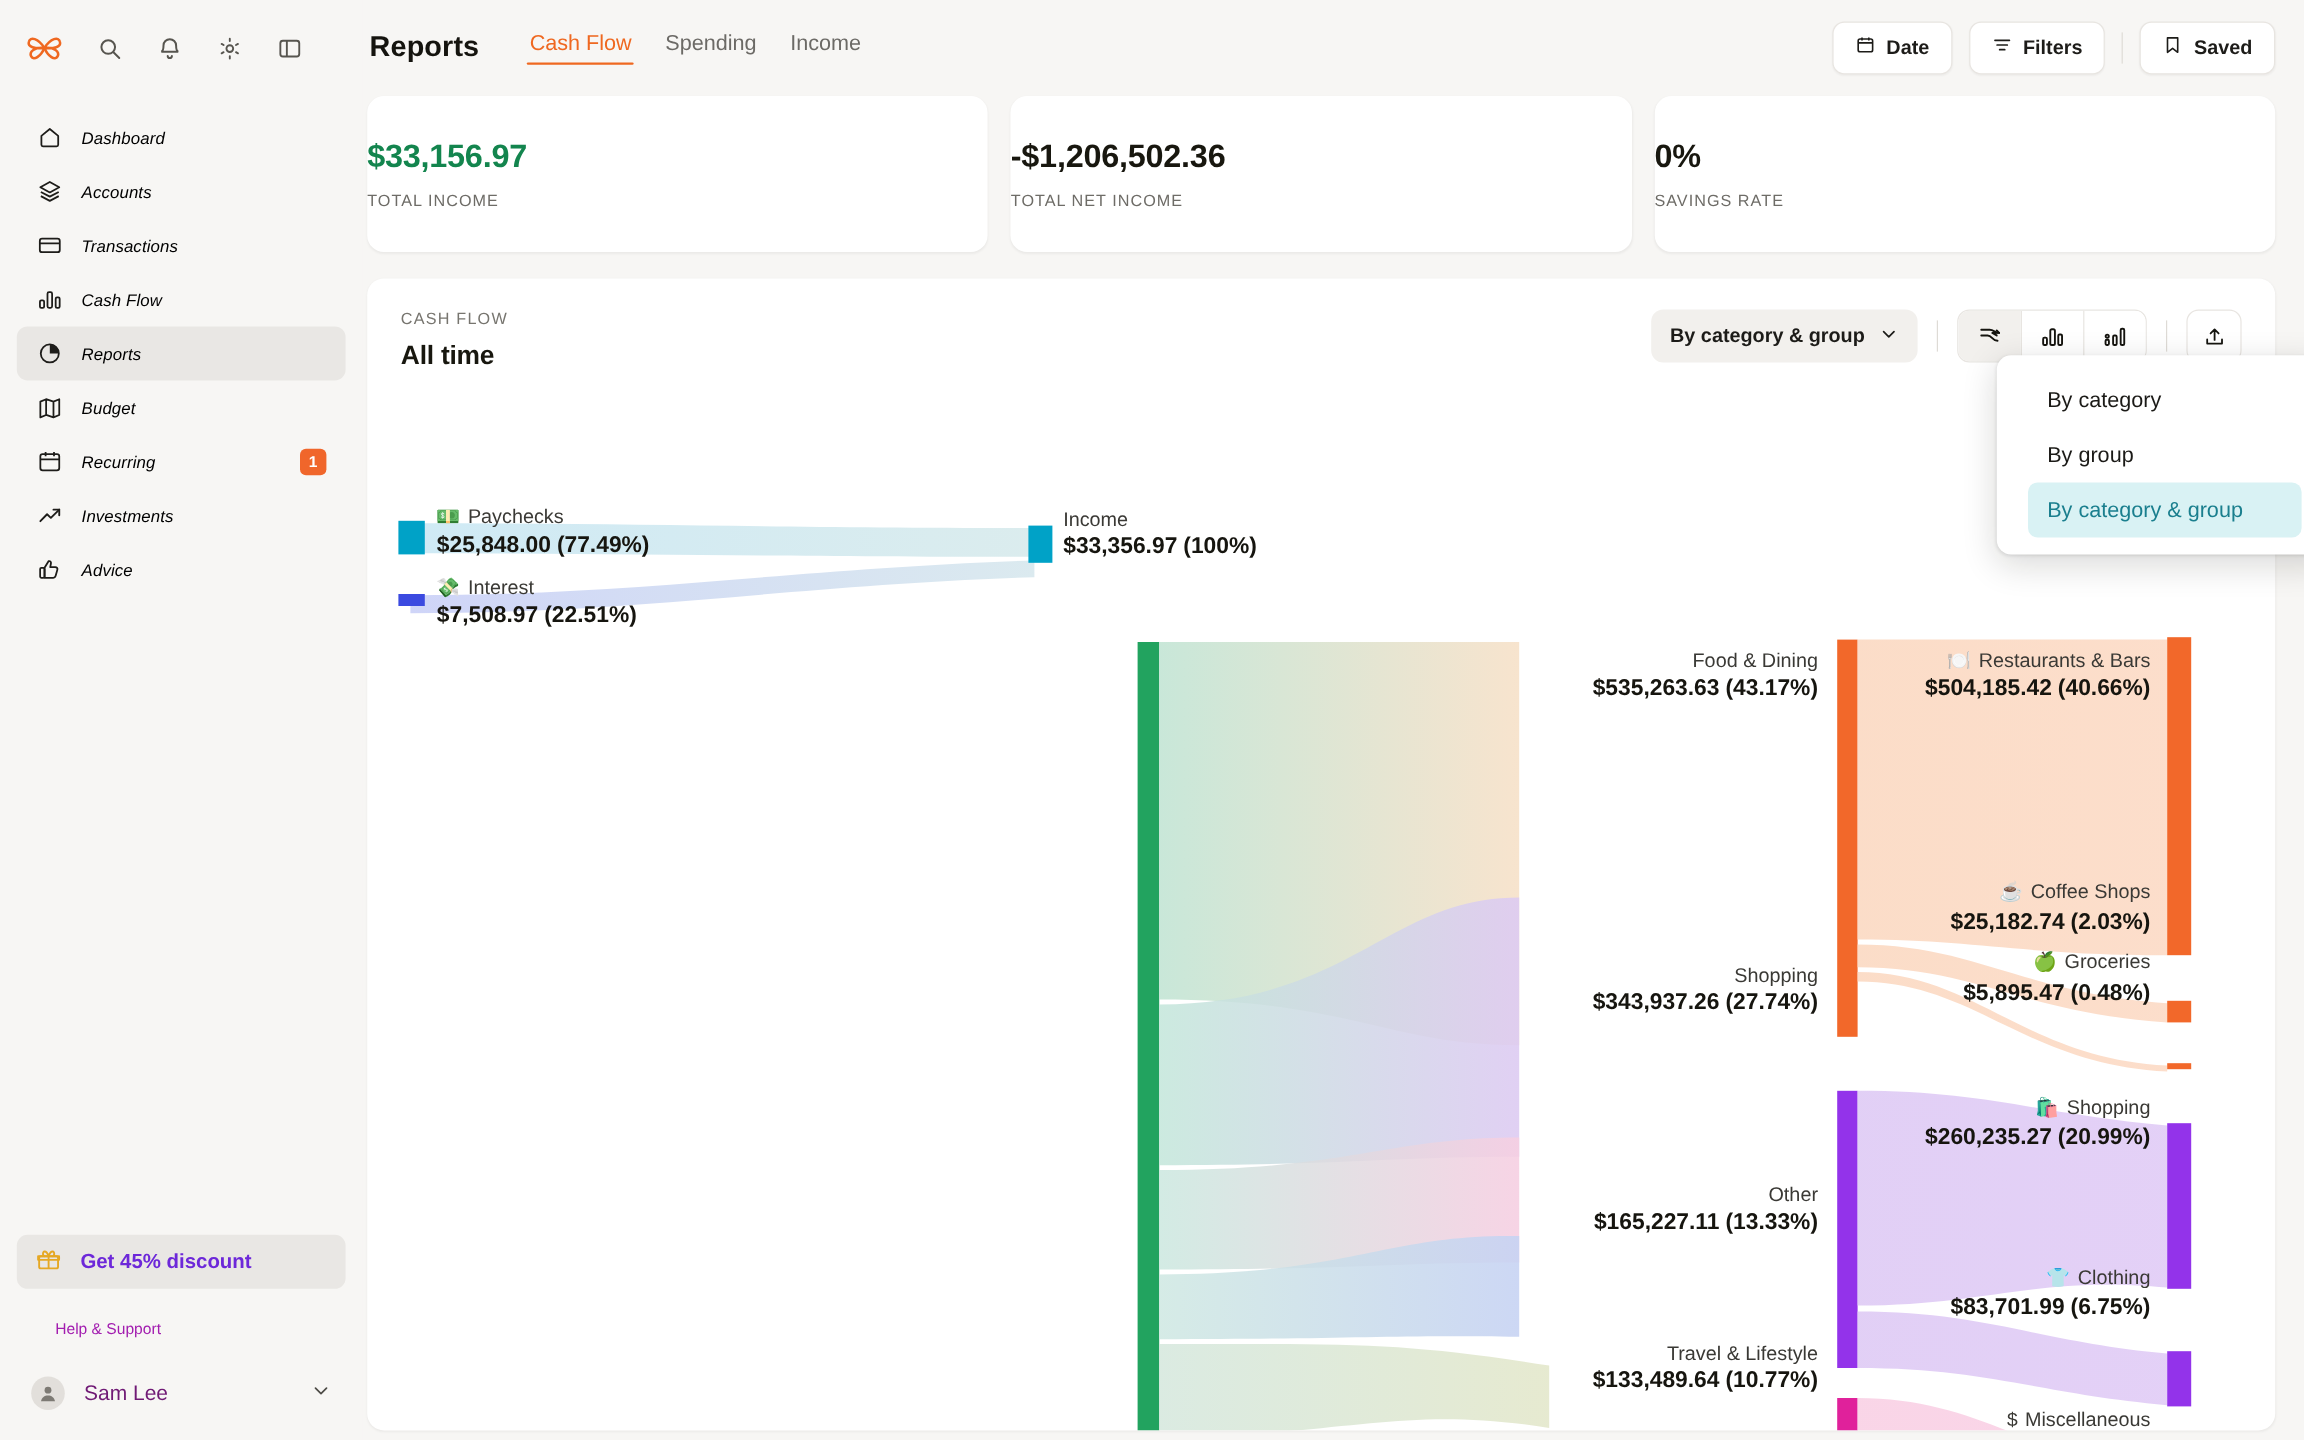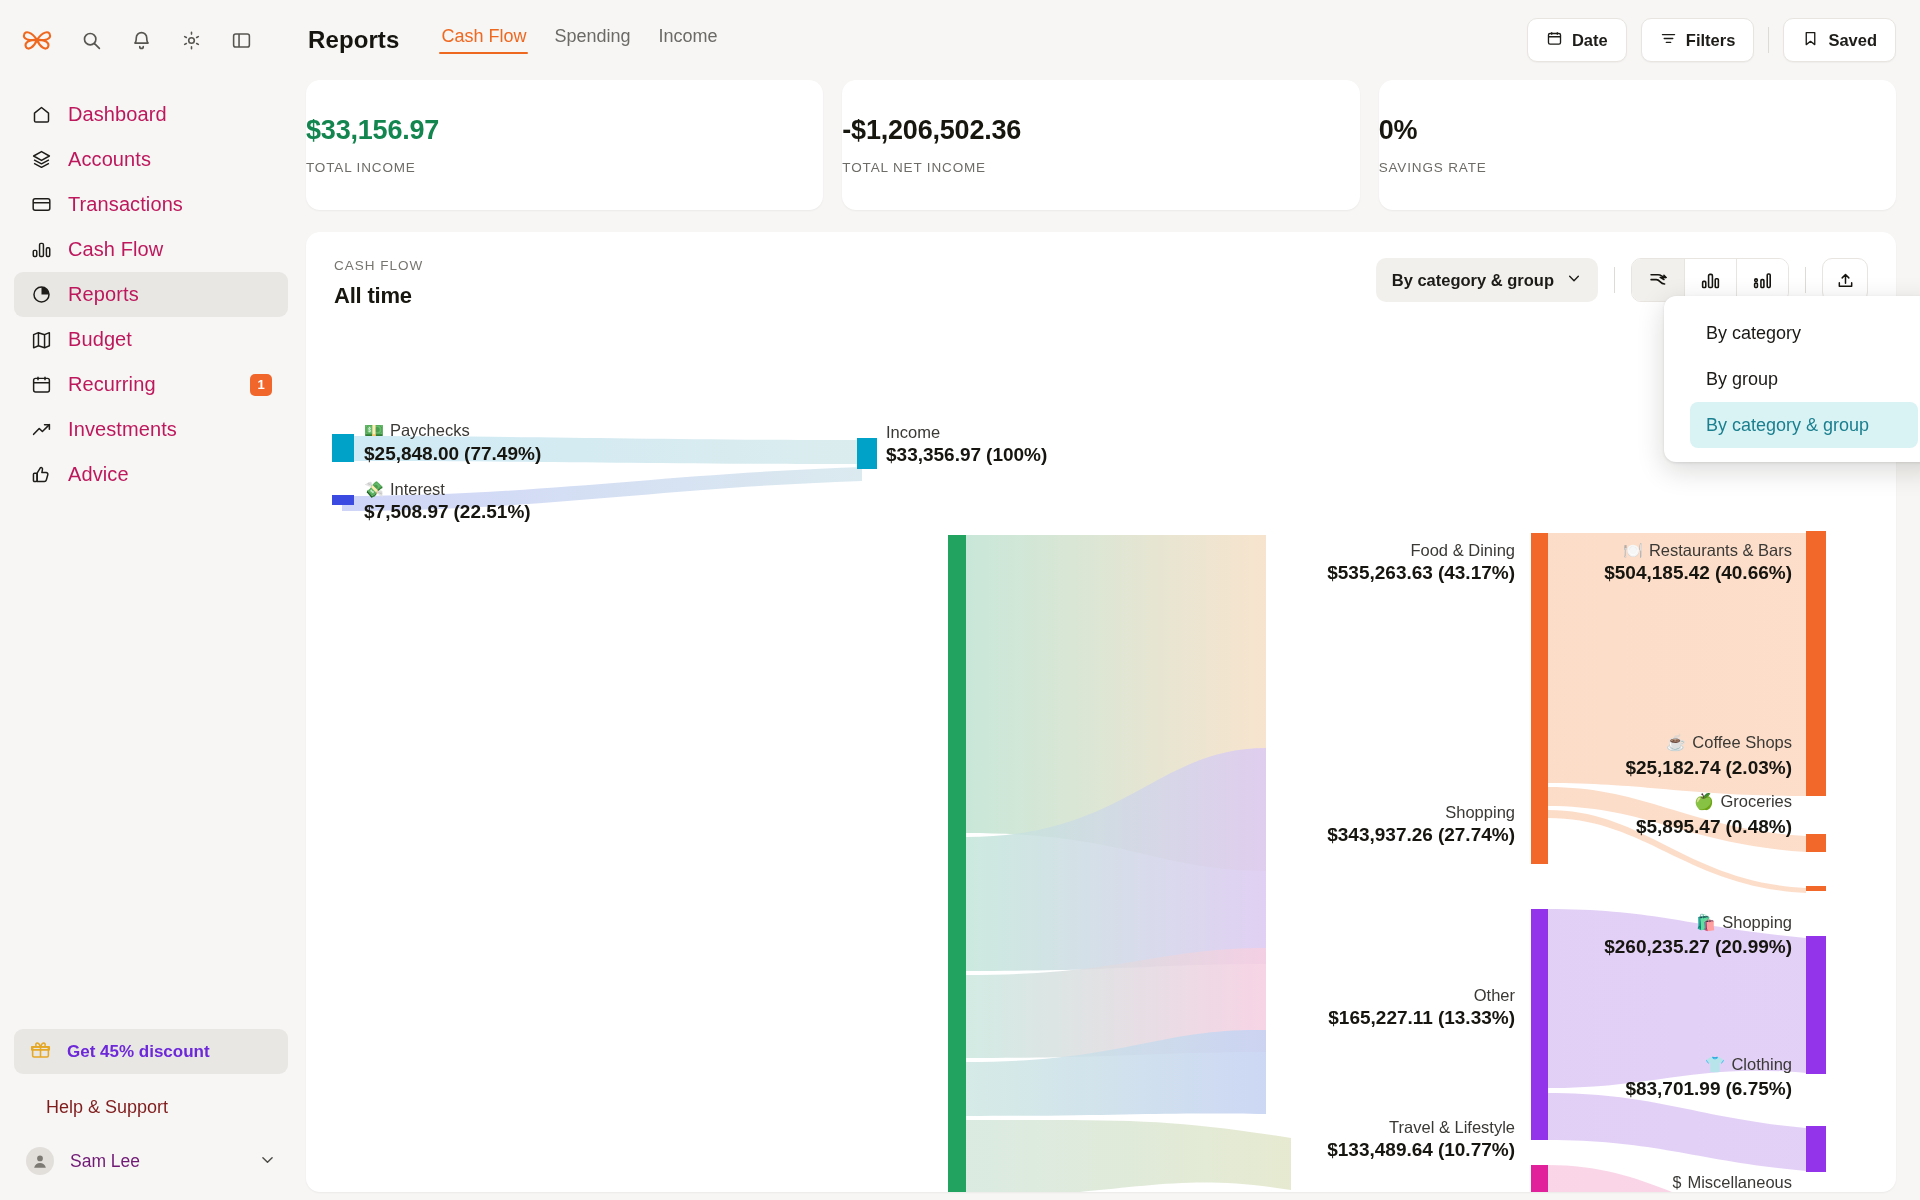--- a/index.html
+++ b/index.html
@@ -27,41 +27,41 @@
   .top-icon svg { width: 21px; height: 21px; }
 
   #nav { margin-top: 12px; padding: 0 14px; }
   .nav-item {
     display: flex; align-items: center; gap: 16px;
     height: 45px; padding: 0 16px; border-radius: 9px;
     cursor: pointer; position: relative;
   }
   .nav-item .ico { width: 22px; height: 22px; flex:0 0 22px; display:flex; align-items:center; justify-content:center; }
   .nav-item .ico svg { width: 21px; height: 21px; }
-  .nav-label { font-size: 20px; color: #be185d; letter-spacing: .1px; }
+  .nav-label { font-size: 14px; color: #000000; letter-spacing: .1px; font-style: italic; }
   .nav-item.active { background: #e9e7e4; }
   .badge {
     margin-left: auto; background: #f0662b; color: #fff;
     font-size: 13px; font-weight: 700; border-radius: 5px;
     min-width: 22px; height: 22px; display:flex; align-items:center; justify-content:center;
     padding: 0 6px;
   }
 
   #sidebar-bottom { position: absolute; bottom: 14px; left: 0; width: 302px; padding: 0 14px; }
   .promo {
     display:flex; align-items:center; gap:16px; height:45px;
     padding: 0 16px; border-radius: 9px; background:#e9e7e4; cursor:pointer;
   }
   .promo .ico svg { width: 21px; height:21px; }
   .promo-label { font-size: 17px; color:#6d28d9; font-weight: 700; }
   .help {
     display:flex; align-items:center; gap:16px; height:45px;
     padding: 0 16px; border-radius:9px; cursor:pointer; margin-top: 11px;
   }
-  .help-label { font-size: 18px; color:#7f1d1d; }
+  .help-label { font-size: 13px; color:#a21caf; }
   .user-row {
     display:flex; align-items:center; gap:16px; height:50px;
     padding: 0 12px; border-radius:9px; cursor:pointer; margin-top:6px;
   }
   .avatar {
     width: 28px; height:28px; border-radius:50%; background:#e2dfdb;
     display:flex; align-items:center; justify-content:center; flex:0 0 28px;
   }
   .avatar svg { width:18px; height:18px; }
   .user-name { font-size: 17.5px; color:#701a75; }

